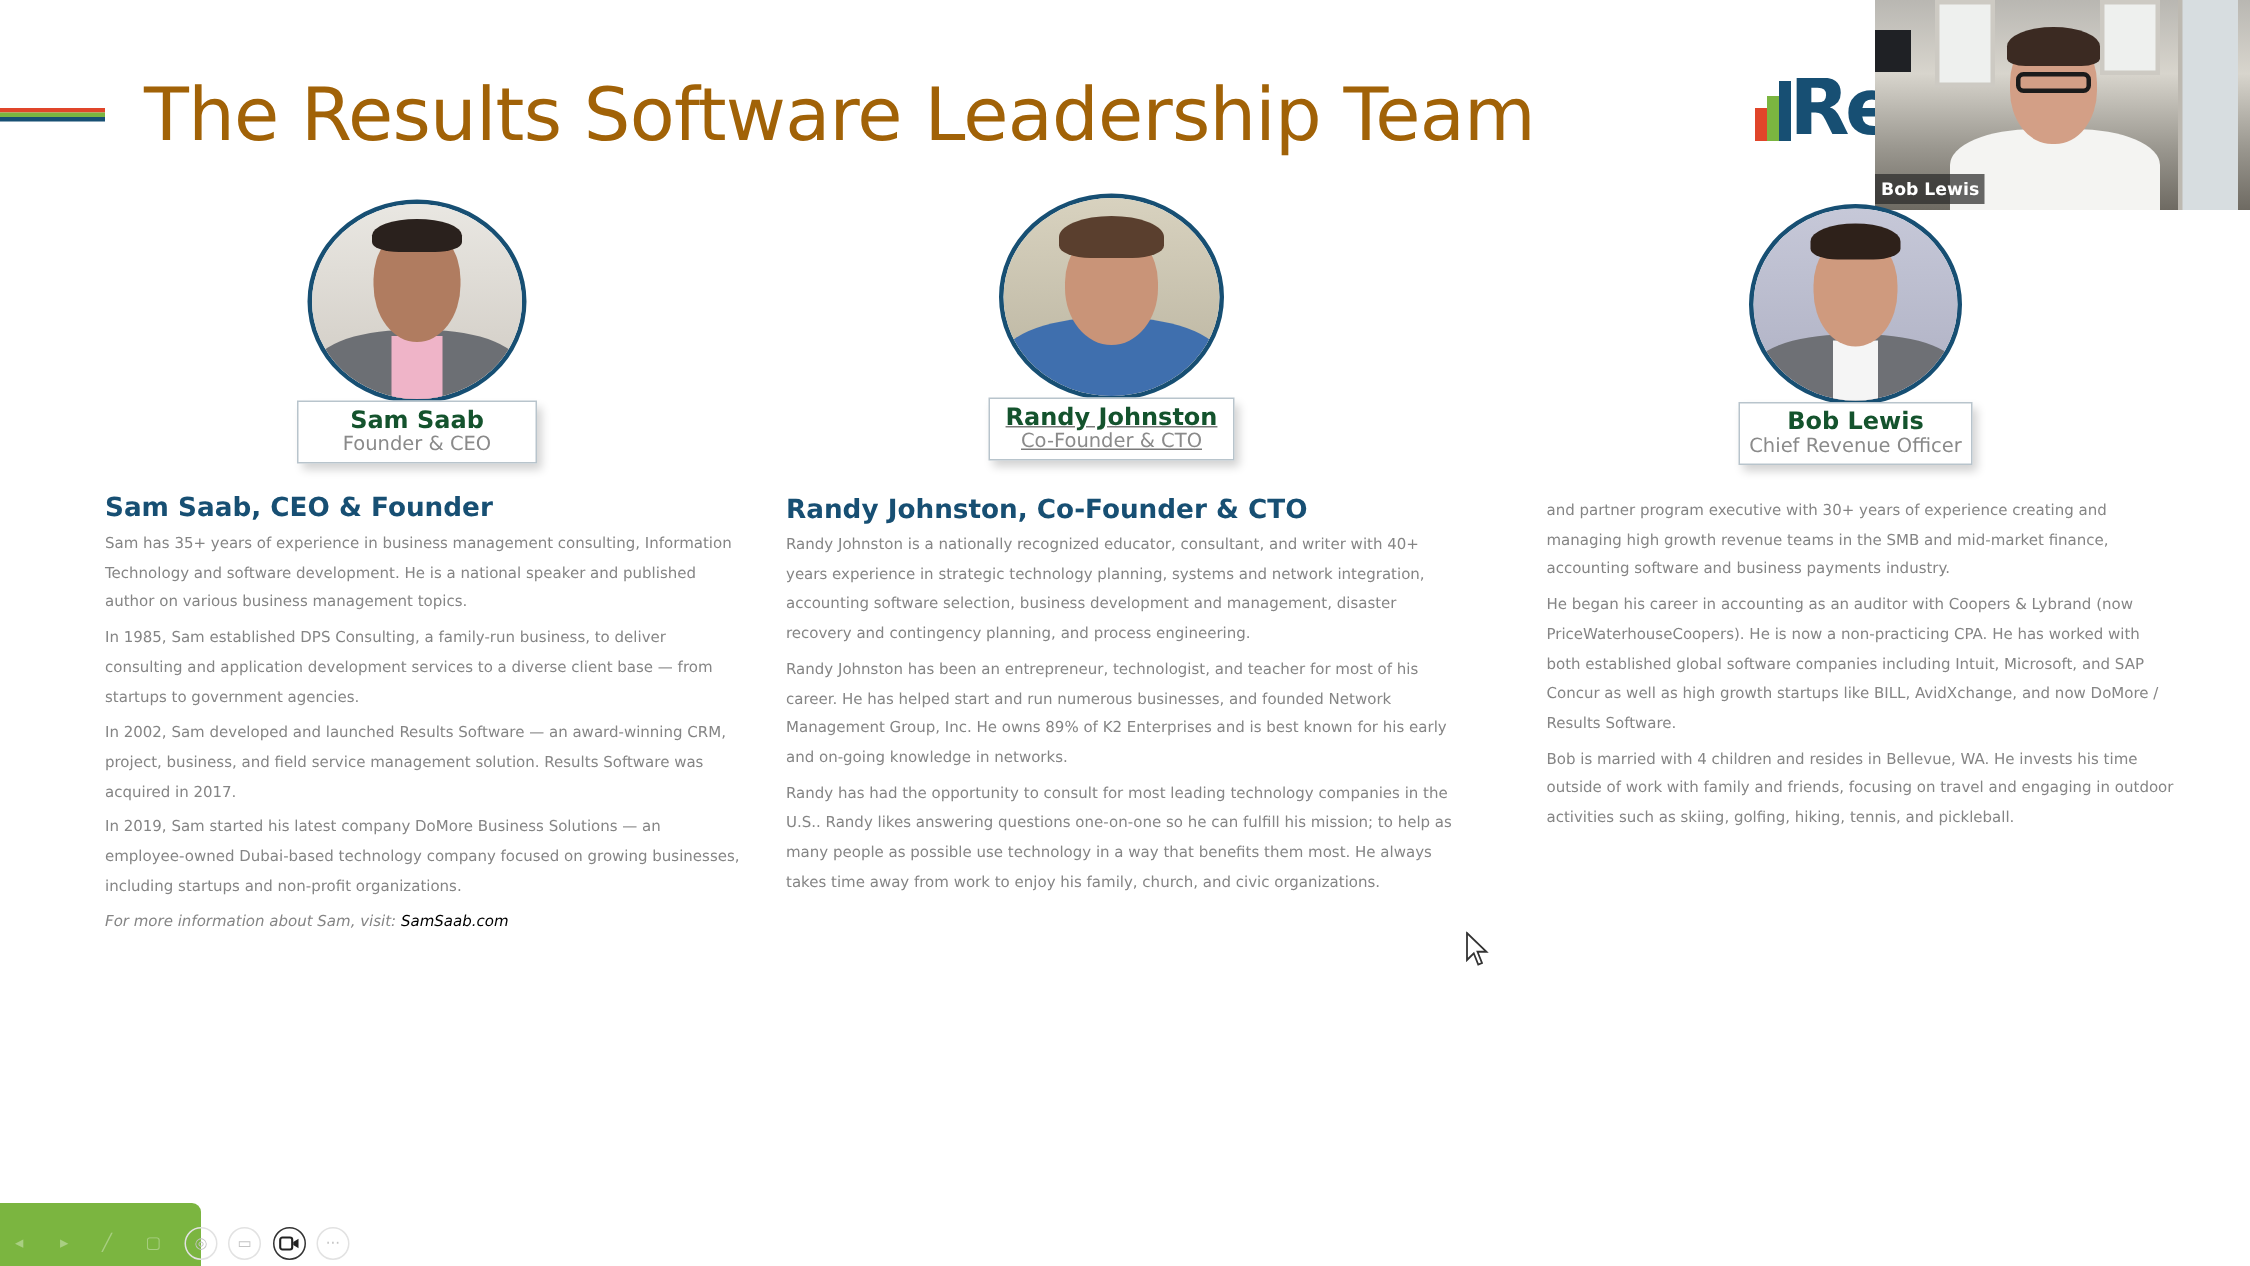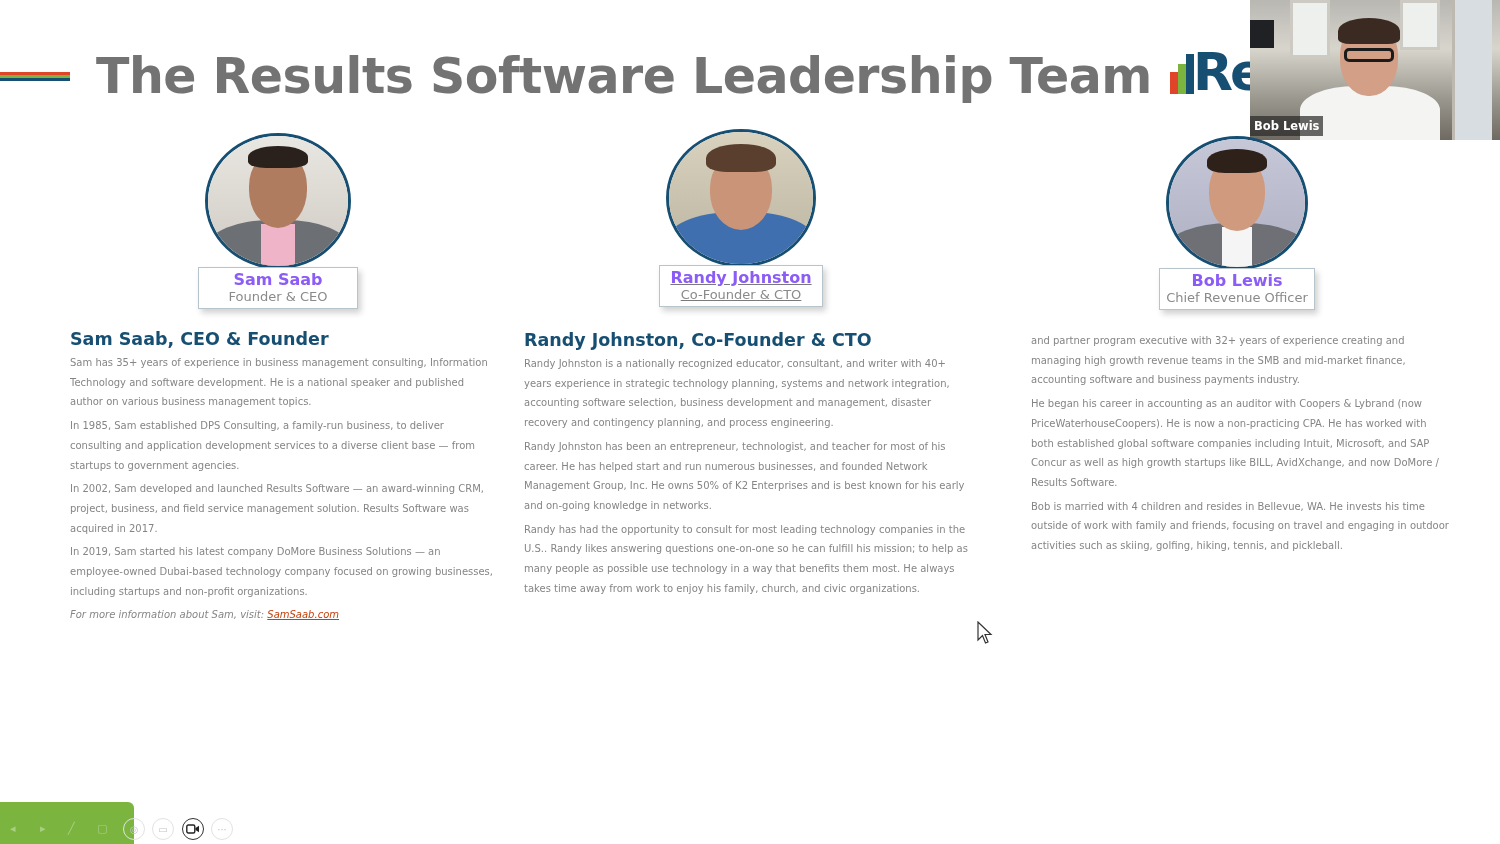--- a/index.html
+++ b/index.html
@@ -4,22 +4,22 @@
 <style>
   * { box-sizing: border-box; margin: 0; padding: 0; }
   html, body { width: 1500px; height: 844px; overflow: hidden; background: #ffffff; }
   body { position: relative; font-family: "DejaVu Sans", sans-serif; color: #7a7a7a; }
 
   .rainbow-bar { position: absolute; left: 0; top: 72px; width: 70px; height: 12px; }
   .rainbow-bar span { display: block; height: 3px; }
 
   .page-title {
     position: absolute; left: 96px; top: 48px;
-    font-family: "DejaVu Sans", sans-serif; font-weight: bold;
-    font-size: 49px; color: #737373; letter-spacing: -0.5px; white-space: nowrap;
+    font-family: "DejaVu Sans", sans-serif; font-weight: normal;
+    font-size: 49px; color: #a16207; letter-spacing: -0.5px; white-space: nowrap;
   }
 
   .logo { position: absolute; left: 1168px; top: 52px; width: 90px; height: 44px; overflow: hidden; }
   .logo .bar { position: absolute; bottom: 2px; width: 8px; }
   .logo .r-letter { position: absolute; left: 25px; top: -10px; font-family: "DejaVu Sans", sans-serif; font-weight: bold; font-size: 52px; color: #174f73; letter-spacing: -3px; }
 
   .video-tile { position: absolute; left: 1250px; top: 0; width: 250px; height: 140px; overflow: hidden;
     background: linear-gradient(180deg, #b9b7b2 0%, #d8d5cd 35%, #9b9890 70%, #6e6a62 100%); }
   .video-tile .window { position: absolute; background: #eef0ee; border: 3px solid #cdcac3; }
   .video-tile .door { position: absolute; right: 8px; top: 0; width: 40px; height: 140px; background: #d7dde0; border-left: 3px solid #bdb9b1; }
@@ -34,28 +34,28 @@
   .profile { position: absolute; text-align: center; }
   .avatar { position: relative; border-radius: 50%; border: 3px solid #174f73; overflow: hidden; margin: 0 auto; }
   .avatar .bg { position: absolute; inset: 0; }
   .avatar .face { position: absolute; left: 50%; transform: translateX(-50%); border-radius: 45% 45% 50% 50%; }
   .avatar .hair { position: absolute; left: 50%; transform: translateX(-50%); border-radius: 50% 50% 30% 30%; }
   .avatar .torso { position: absolute; left: 50%; transform: translateX(-50%); border-radius: 45% 45% 0 0; }
   .avatar .collar { position: absolute; left: 50%; transform: translateX(-50%); }
 
   .name-card { position: relative; margin: -2px auto 0; background: #ffffff; border: 1px solid #b8c4cc;
     box-shadow: 3px 4px 6px rgba(0,0,0,0.18); padding: 2px 6px 3px; }
-  .name-card .nm { font-family: "DejaVu Sans", sans-serif; font-weight: bold; font-size: 16px; color: #8b5cf6; line-height: 19px; white-space: nowrap; }
+  .name-card .nm { font-family: "DejaVu Sans", sans-serif; font-weight: bold; font-size: 16px; color: #14532d; line-height: 19px; white-space: nowrap; }
   .name-card .rl { font-family: "DejaVu Sans", sans-serif; font-size: 13px; color: #8a8a8a; line-height: 16px; white-space: nowrap; }
 
   .bio { position: absolute; }
   .bio h2 { font-family: "DejaVu Sans", sans-serif; font-weight: bold; font-size: 17.5px; color: #174f73; line-height: 22px; margin-bottom: 3px; white-space: nowrap; }
   .bio p { font-family: "DejaVu Sans", sans-serif; font-size: 10px; line-height: 19.7px; color: #858585; margin-bottom: 4px; }
   .bio p.more { font-style: italic; }
-  .bio a { color: #c2410c; text-decoration: underline; font-style: italic; }
+  .bio a { color: #000000; font-style: italic; }
 
   .cursor { position: absolute; left: 977px; top: 621px; width: 16px; height: 24px; }
 
   .toolbar-green { position: absolute; left: 0; top: 802px; width: 134px; height: 42px; background: #7bb540; border-radius: 0 6px 0 0; }
   .tb-btn { position: absolute; top: 818px; width: 22px; height: 22px; border-radius: 50%; display: flex; align-items: center; justify-content: center; font-size: 10px; color: #c4c4c4; }
   .tb-btn.ghost { border: 1px solid #e2e2e2; }
   .tb-btn.dark { border: 1.5px solid #333333; color: #222; }
   .tb-icon-light { position: absolute; top: 822px; color: rgba(255,255,255,0.35); font-size: 11px; }
 </style>
 </head>
@@ -133,26 +133,26 @@
   <p>Sam has 35+ years of experience in business management consulting, Information Technology and software development. He is a national speaker and published author on various business management topics.</p>
   <p>In 1985, Sam established DPS Consulting, a family-run business, to deliver consulting and application development services to a diverse client base — from startups to government agencies.</p>
   <p>In 2002, Sam developed and launched Results Software — an award-winning CRM, project, business, and field service management solution. Results Software was acquired in 2017.</p>
   <p>In 2019, Sam started his latest company DoMore Business Solutions — an employee-owned Dubai-based technology company focused on growing businesses, including startups and non-profit organizations.</p>
   <p class="more" style="width:290px"><span>For more information about Sam, visit: </span><a>SamSaab.com</a></p>
 </div>
 
 <div class="bio" style="left:524px;top:329px;width:448px;">
   <h2>Randy Johnston, Co-Founder &amp; CTO</h2>
   <p>Randy Johnston is a nationally recognized educator, consultant, and writer with 40+ years experience in strategic technology planning, systems and network integration, accounting software selection, business development and management, disaster recovery and contingency planning, and process engineering.</p>
-  <p>Randy Johnston has been an entrepreneur, technologist, and teacher for most of his career. He has helped start and run numerous businesses, and founded Network Management Group, Inc. He owns 50% of K2 Enterprises and is best known for his early and on-going knowledge in networks.</p>
+  <p>Randy Johnston has been an entrepreneur, technologist, and teacher for most of his career. He has helped start and run numerous businesses, and founded Network Management Group, Inc. He owns 89% of K2 Enterprises and is best known for his early and on-going knowledge in networks.</p>
   <p>Randy has had the opportunity to consult for most leading technology companies in the U.S.. Randy likes answering questions one-on-one so he can fulfill his mission; to help as many people as possible use technology in a way that benefits them most. He always takes time away from work to enjoy his family, church, and civic organizations.</p>
 </div>
 
 <div class="bio" style="left:1031px;top:331px;width:420px;">
-  <p>and partner program executive with 32+ years of experience creating and managing high growth revenue teams in the SMB and mid-market finance, accounting software and business payments industry.</p>
+  <p>and partner program executive with 30+ years of experience creating and managing high growth revenue teams in the SMB and mid-market finance, accounting software and business payments industry.</p>
   <p>He began his career in accounting as an auditor with Coopers &amp; Lybrand (now PriceWaterhouseCoopers). He is now a non-practicing CPA. He has worked with both established global software companies including Intuit, Microsoft, and SAP Concur as well as high growth startups like BILL, AvidXchange, and now DoMore / Results Software.</p>
   <p>Bob is married with 4 children and resides in Bellevue, WA. He invests his time outside of work with family and friends, focusing on travel and engaging in outdoor activities such as skiing, golfing, hiking, tennis, and pickleball.</p>
 </div>
 
 <svg class="cursor" viewBox="0 0 16 24">
   <path d="M1 1 L1 19 L5.5 14.5 L8.5 22 L11 21 L8 13.5 L14 13.5 Z" fill="#ffffff" stroke="#333333" stroke-width="1.2"></path>
 </svg>
 
 <div class="toolbar-green"></div>
 <span class="tb-icon-light" style="left:10px">◂</span>

